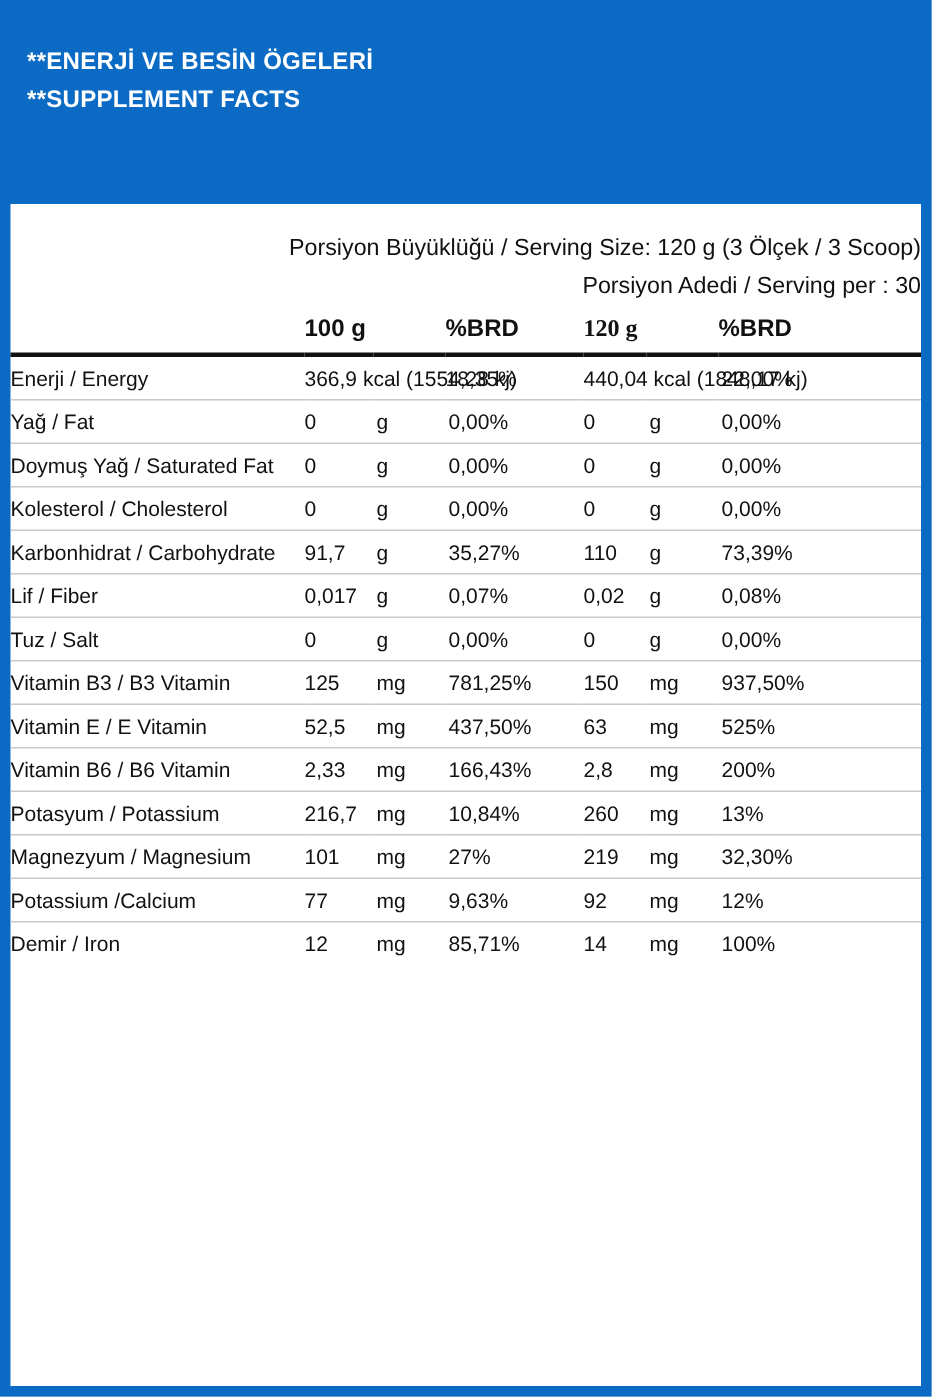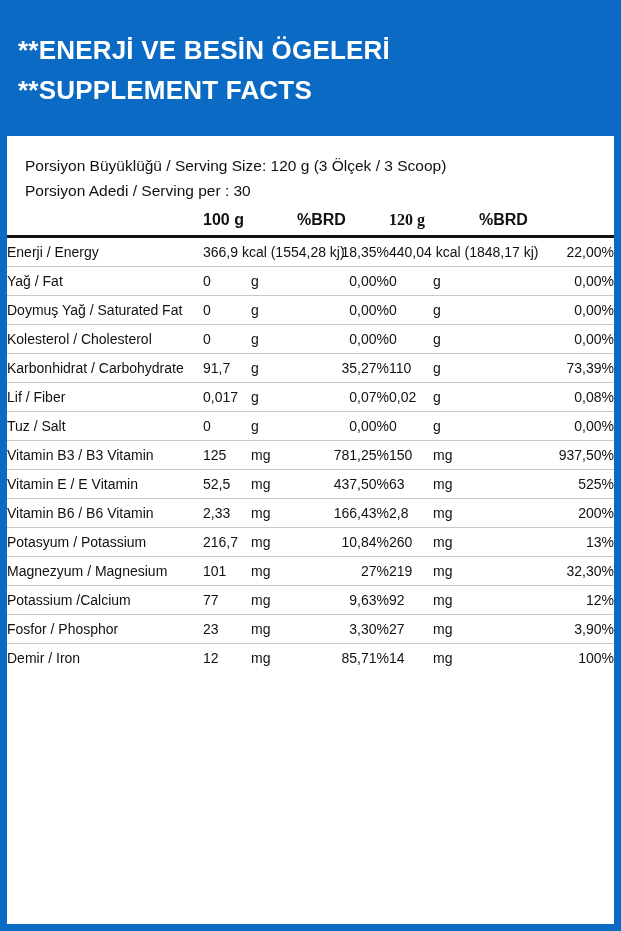--- a/index.html
+++ b/index.html
@@ -18,21 +18,21 @@
     width: 621px;
     height: 931px;
     background: #0b6bc4;
     box-sizing: border-box;
   }
   .title-block {
     padding: 30px 0 0 18px;
     color: #ffffff;
   }
   .title-line {
-    font-size: 26px;
+    font-size: 16px;
     font-weight: bold;
     letter-spacing: 0.2px;
     line-height: 1.55;
     color: #ffffff;
   }
   .panel {
     position: absolute;
     top: 136px;
     left: 7px;
     width: 607px;
@@ -41,20 +41,21 @@
     box-sizing: border-box;
   }
   .serving-block {
     padding: 17px 0 4px 18px;
     color: #000000;
   }
   .serving-line {
     font-size: 15.5px;
     line-height: 1.62;
     color: #111111;
+    text-align: right;
   }
   table.facts {
     width: 100%;
     border-collapse: collapse;
     table-layout: fixed;
     font-size: 14px;
     color: #111111;
   }
   table.facts col.c-name   { width: 196px; }
   table.facts col.c-v1     { width: 46px;  }
@@ -84,21 +85,21 @@
     vertical-align: middle;
     font-size: 14px;
     white-space: nowrap;
   }
   tbody tr:first-child td {
     border-top: 3px solid #111111;
   }
   td.name { padding-left: 0; }
   td.val { text-align: left; }
   td.unit { text-align: left; padding-left: 2px; }
-  td.pct { text-align: right; padding-left: 2px; }
+  td.pct { text-align: left; padding-left: 2px; }
   td.energy-val {
     text-align: left;
     white-space: nowrap;
   }
   tr.energy td.pct1 { padding-left: 0; }
 </style>
 </head>
 <body>
 
 <div class="page">
@@ -244,29 +245,20 @@
           <tr>
             <td class="name">Potassium /Calcium</td>
             <td class="val">77</td>
             <td class="unit">mg</td>
             <td class="pct">9,63%</td>
             <td class="val">92</td>
             <td class="unit">mg</td>
             <td class="pct">12%</td>
           </tr>
           <tr>
-            <td class="name">Fosfor / Phosphor</td>
-            <td class="val">23</td>
-            <td class="unit">mg</td>
-            <td class="pct">3,30%</td>
-            <td class="val">27</td>
-            <td class="unit">mg</td>
-            <td class="pct">3,90%</td>
-          </tr>
-          <tr>
             <td class="name">Demir / Iron</td>
             <td class="val">12</td>
             <td class="unit">mg</td>
             <td class="pct">85,71%</td>
             <td class="val">14</td>
             <td class="unit">mg</td>
             <td class="pct">100%</td>
           </tr>
         </tbody>
     </table>

